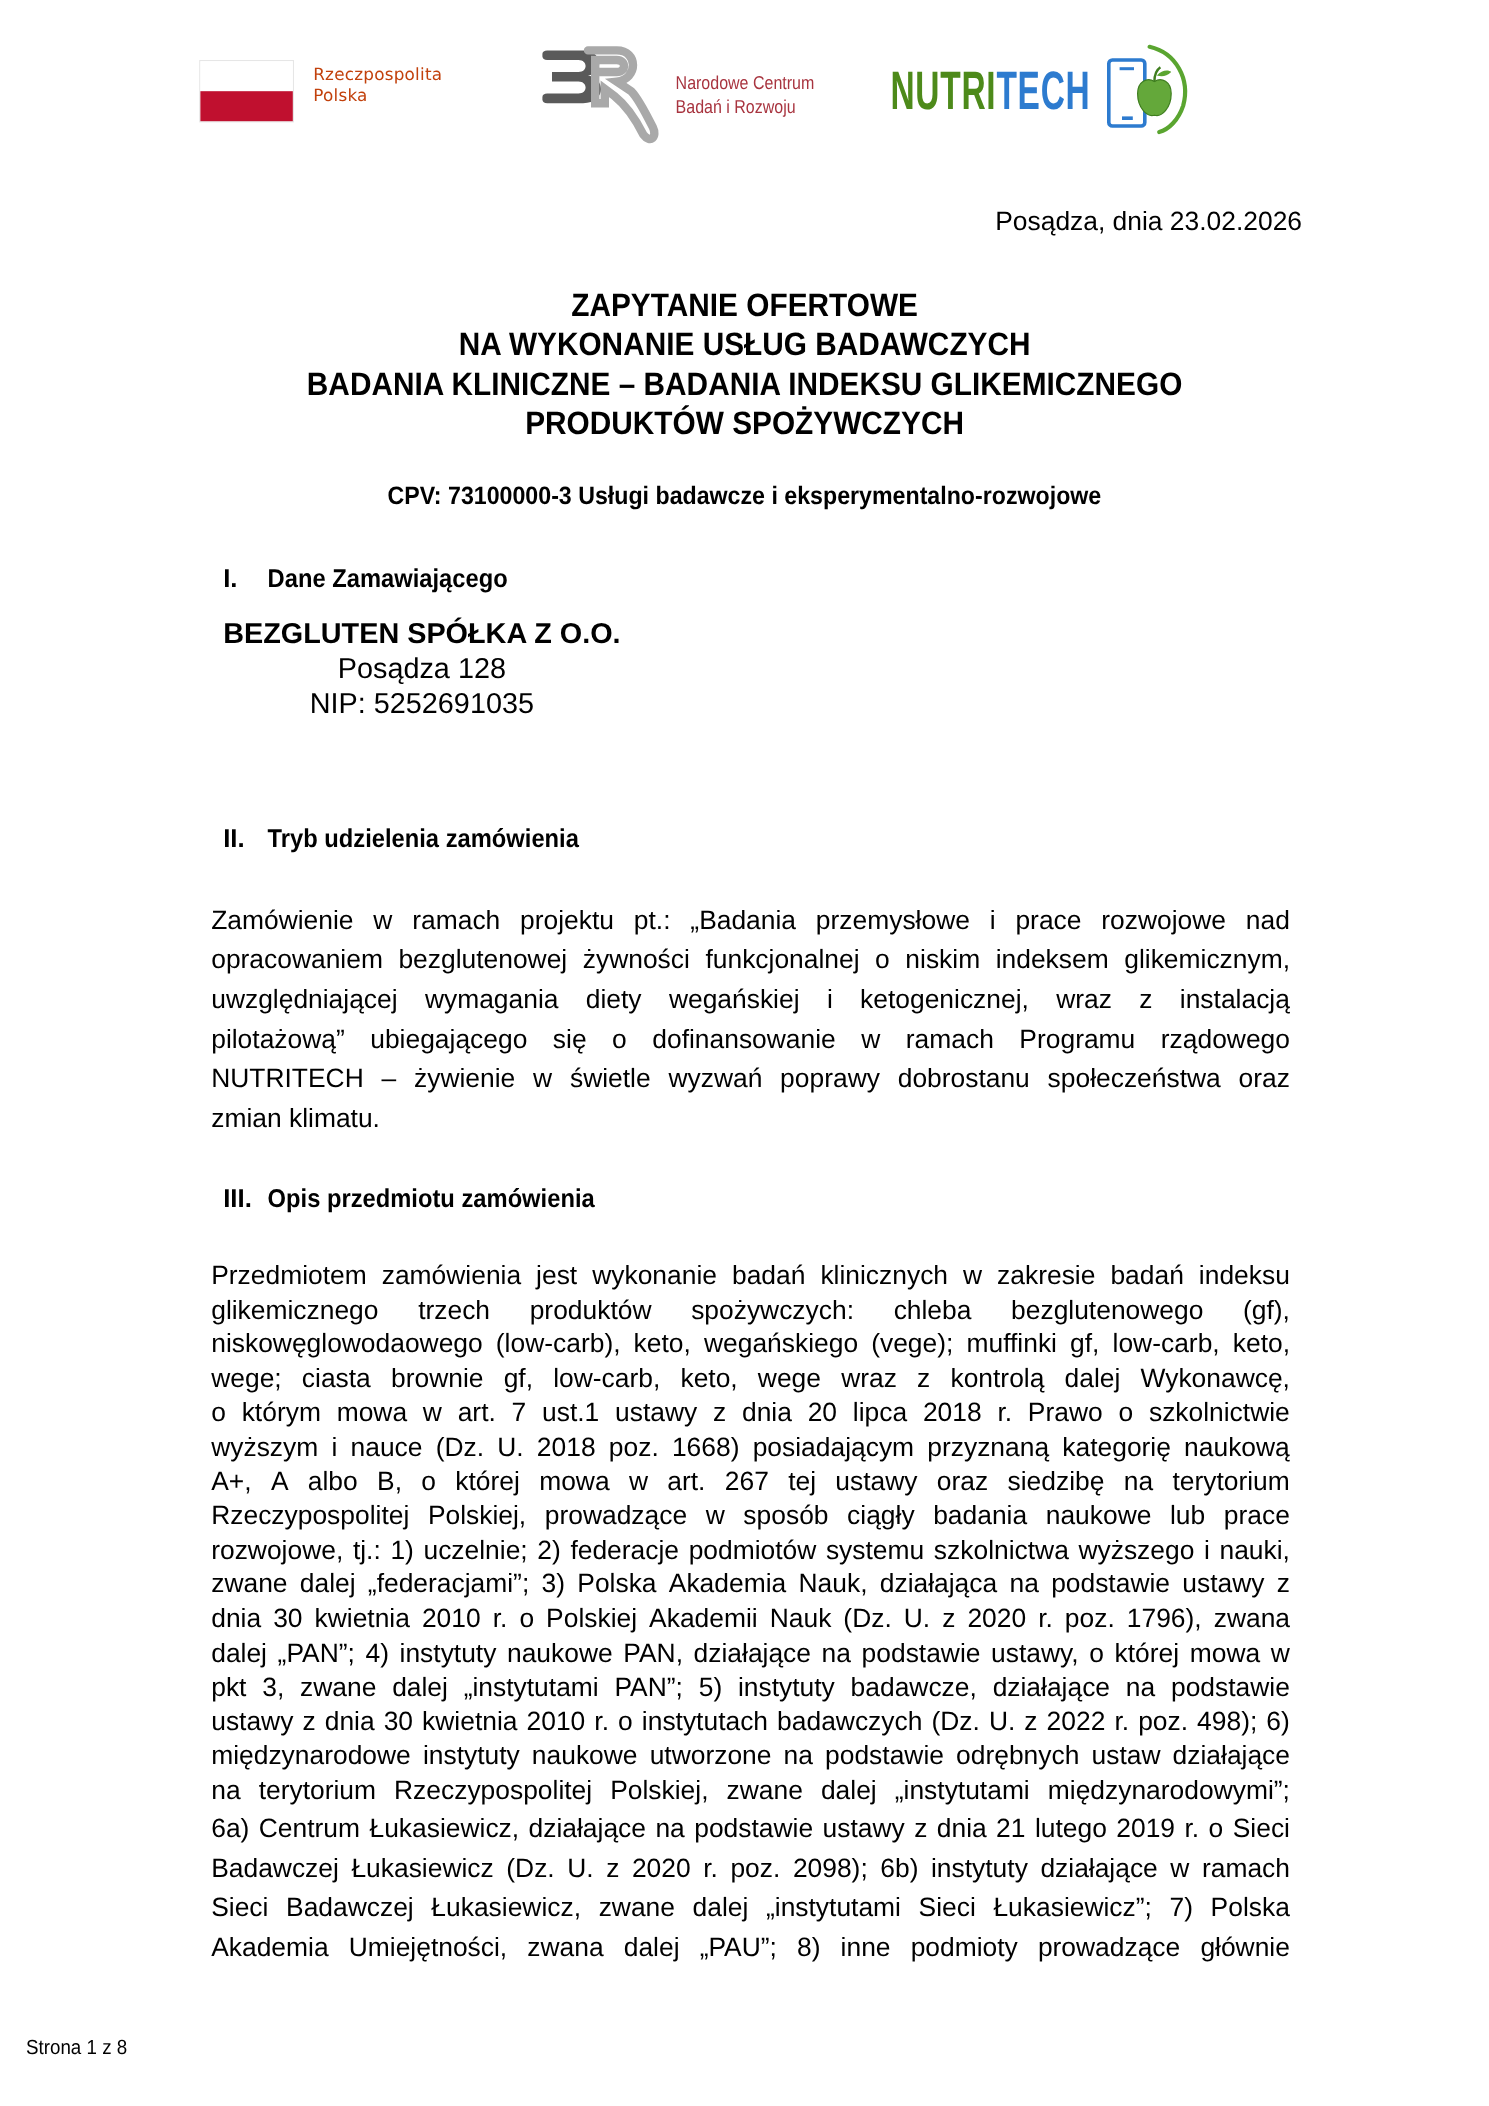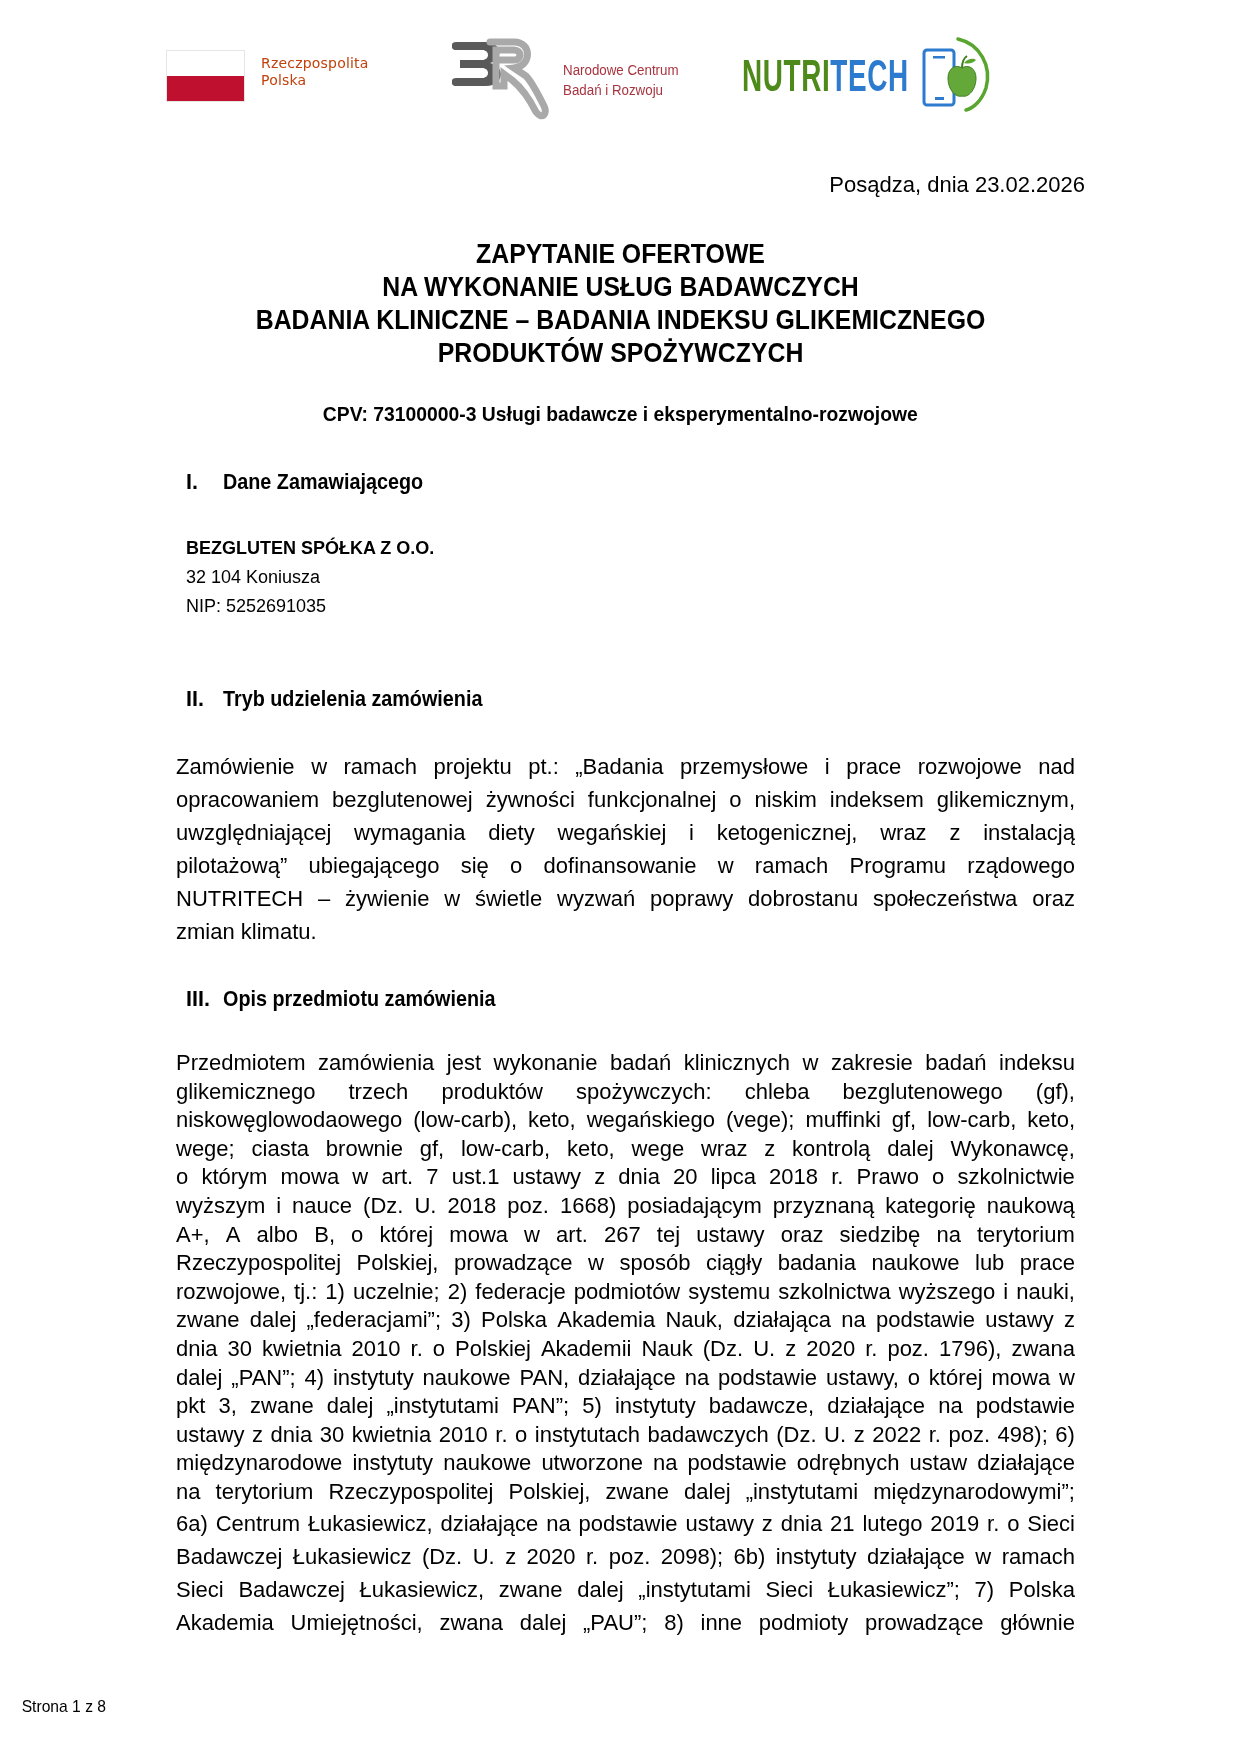--- a/index.html
+++ b/index.html
@@ -21,21 +21,21 @@
   .date { right: 156px; top: 172px; font-size: 22px; line-height: 26px; text-align: right; }
   
   .title-block { left: 0; width: 1241px; top: 238px; text-align: center; font-weight: bold; font-size: 27px; line-height: 33px;
                  }
   .title-line { display: block; transform: scaleX(0.92); }
   .cpv { left: 0; width: 1241px; top: 401px; text-align: center; font-weight: bold; font-size: 21px; line-height: 26px; }
   .cpv span { display: inline-block; transform: scaleX(0.92); }
   .sec-head { left: 186px; font-weight: bold; font-size: 21.5px; line-height: 26px; }
   .sec-head .num { display: inline-block; width: 37px; }
   .sec-head .lbl { display: inline-block; transform: scaleX(0.92); transform-origin: left center; }
-  .company { left: 186px; top: 534px; font-size: 18px; line-height: 29px; }
+  .company { left: 186px; top: 514px; font-size: 24px; line-height: 29px; text-align: center; }
   .company .name { font-weight: bold; }
   .para { left: 176px; width: 899px; font-size: 22px; text-align: justify; }
   .para .ln { display: block; text-align: justify; text-align-last: justify; white-space: nowrap; height: 1em; }
   .para2 { top: 750px; line-height: 33px; }
   .para2 .ln { height: 33px; }
   .para3 { top: 1049px; }
   .para3 .ln { height: 28.6px; line-height: 28.6px; }
   .para3 .ln.wide { height: 33px; line-height: 33px; }
   .jx { display: flex; justify-content: space-between; width: 100%; transform-origin: left center; }
   .footer { left: 18px; width: 1030px; top: 1697px; text-align: left; font-size: 17px; line-height: 20px; }
@@ -87,21 +87,21 @@
 </div>
 
 <div class="abs cpv"><span>CPV: 73100000-3 Usługi badawcze i eksperymentalno-rozwojowe</span></div>
 
 <div class="abs sec-head" style="top:469px">
   <span class="num">I.</span><span class="lbl">Dane Zamawiającego</span>
 </div>
 
 <div class="abs company">
   <div class="name">BEZGLUTEN SPÓŁKA Z O.O.</div>
-  <div>32 104 Koniusza</div>
+  <div>Posądza 128</div>
   <div>NIP: 5252691035</div>
 </div>
 
 <div class="abs sec-head" style="top:686px">
   <span class="num">II.</span><span class="lbl">Tryb udzielenia zamówienia</span>
 </div>
 
 <div class="abs para para2" id="para2">
     <div class="ln">
       <div class="jx">

